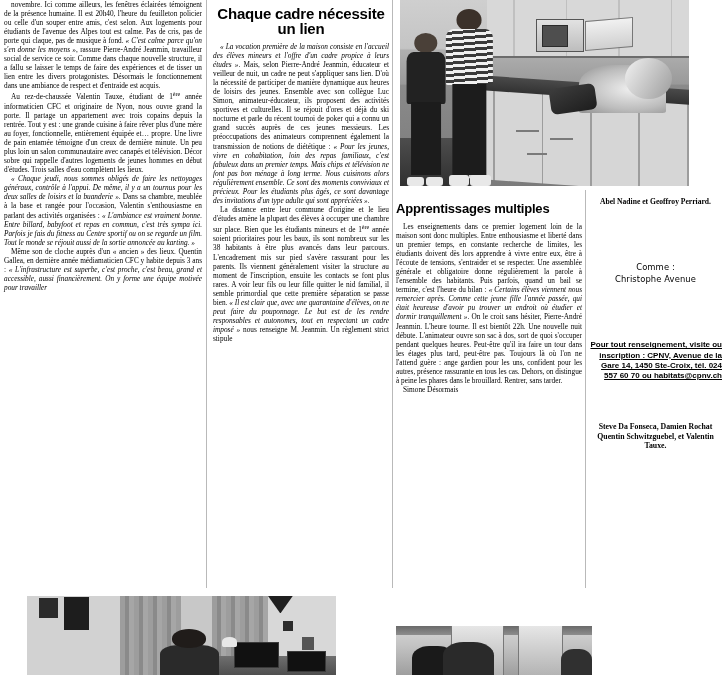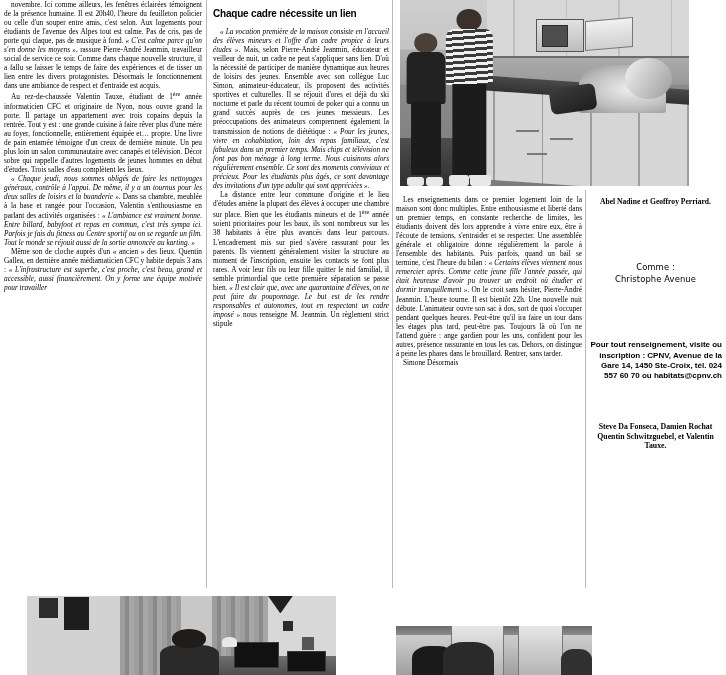--- a/index.html
+++ b/index.html
@@ -24,22 +24,23 @@
     line-height: 9.05px;
     text-indent: 7px;
     hyphens: manual;
   }
   .col p.noindent { text-index: 0; text-indent: 0; }
   .col p i, .col p em { font-style: italic; }
 
   .subhead {
     font-family: "Liberation Sans", "DejaVu Sans", sans-serif;
     font-weight: bold;
-    font-size: 10px;
+    font-size: 15px;
     line-height: 15px;
+    text-align: center;
     margin: 6px 0 6px 0;
     letter-spacing: -0.2px;
   }
   .subhead.left {
     text-align: left;
     font-size: 13px;
   }
 
   
   .col {
@@ -244,33 +245,34 @@
   <p>Même son de cloche auprès d'un « ancien » des lieux. Quentin Gallea, en dernière année médiamaticien CFC y habite depuis 3 ans : <i>« L'infrastructure est superbe, c'est proche, c'est beau, grand et accessible, aussi financièrement. On y forme une équipe motivée pour travailler</i></p>
 </div>
 
 <div class="col" id="col2">
   <h2 class="subhead">Chaque cadre nécessite un lien</h2>
   <p><i>« La vocation première de la maison consiste en l'accueil des élèves mineurs et l'offre d'un cadre propice à leurs études »</i>. Mais, selon Pierre-André Jeanmin, éducateur et veilleur de nuit, un cadre ne peut s'appliquer sans lien. D'où la nécessité de participer de manière dynamique aux heures de loisirs des jeunes. Ensemble avec son collègue Luc Simon, animateur-éducateur, ils proposent des activités sportives et culturelles. Il se réjouit d'ores et déjà du ski nocturne et parle du récent tournoi de poker qui a connu un grand succès auprès de ces jeunes messieurs. Les préoccupations des animateurs comprennent également la transmission de notions de diététique : <i>« Pour les jeunes, vivre en cohabitation, loin des repas familiaux, c'est fabuleux dans un premier temps. Mais chips et télévision ne font pas bon ménage à long terme. Nous cuisinons alors régulièrement ensemble. Ce sont des moments conviviaux et précieux. Pour les étudiants plus âgés, ce sont davantage des invitations d'un type adulte qui sont appréciées »</i>.</p>
   <p>La distance entre leur commune d'origine et le lieu d'études amène la plupart des élèves à occuper une chambre sur place. Bien que les étudiants mineurs et de 1<sup>ère</sup> année soient prioritaires pour les baux, ils sont nombreux sur les 38 habitants à être plus avancés dans leur parcours. L'encadrement mis sur pied s'avère rassurant pour les parents. Ils viennent généralement visiter la structure au moment de l'inscription, ensuite les contacts se font plus rares. A voir leur fils ou leur fille quitter le nid familial, il semble primordial que cette première séparation se passe bien. <i>« Il est clair que, avec une quarantaine d'élèves, on ne peut faire du pouponnage. Le but est de les rendre responsables et autonomes, tout en respectant un cadre imposé »</i> nous renseigne M. Jeanmin. Un règlement strict stipule</p>
 </div>
 
 <div class="col" id="col3">
+  <h2 class="subhead left">Apprentissages multiples</h2>
   <p>Les enseignements dans ce premier logement loin de la maison sont donc multiples. Entre enthousiasme et liberté dans un premier temps, en constante recherche de limites, les étudiants doivent dès lors apprendre à vivre entre eux, être à l'écoute de tensions, s'entraider et se respecter. Une assemblée générale et obligatoire donne régulièrement la parole à l'ensemble des habitants. Puis parfois, quand un bail se termine, c'est l'heure du bilan : <i>« Certains élèves viennent nous remercier après. Comme cette jeune fille l'année passée, qui était heureuse d'avoir pu trouver un endroit où étudier et dormir tranquillement »</i>. On le croit sans hésiter, Pierre-André Jeanmin. L'heure tourne. Il est bientôt 22h. Une nouvelle nuit débute. L'animateur ouvre son sac à dos, sort de quoi s'occuper pendant quelques heures. Peut-être qu'il ira faire un tour dans les étages plus tard, peut-être pas. Toujours là où l'on ne l'attend guère : ange gardien pour les uns, confident pour les autres, présence rassurante en tous les cas. Dehors, on distingue à peine les phares dans le brouillard. Rentrer, sans tarder.</p>
   <p class="byline">Simone Désormais</p>
 </div>
 
 <div class="col" id="col4">
   <div class="caption">Abel Nadine et Geoffroy Perriard.</div>
 
   <div class="photo-credit" style="margin-top:56px;">
     <div>Comme :</div>
     <div>Christophe Avenue</div>
   </div>
 
-  <div class="infobox" style="margin-top:55px;">Pour tout renseignement, visite ou inscription : CPNV, Avenue de la Gare 14, 1450 Ste-Croix, tél. 024 557 60 70 ou habitats@cpnv.ch</div>
+  <div class="infobox" style="margin-top:55px;text-decoration:underline;">Pour tout renseignement, visite ou inscription : CPNV, Avenue de la Gare 14, 1450 Ste-Croix, tél. 024 557 60 70 ou habitats@cpnv.ch</div>
 
   <div class="creditnames" style="margin-top:41px;">Steve Da Fonseca, Damien Rochat Quentin Schwitzguebel, et Valentin Tauxe.</div>
 </div>
 
 <div class="photo" id="photo-kitchen">
   <div class="ph-inner">
     <div class="kitchen-bg"></div>
     <div class="kitchen-upper-cabinets"></div>
     <div class="kitchen-microwave"></div>
     <div class="kitchen-hood"></div>

